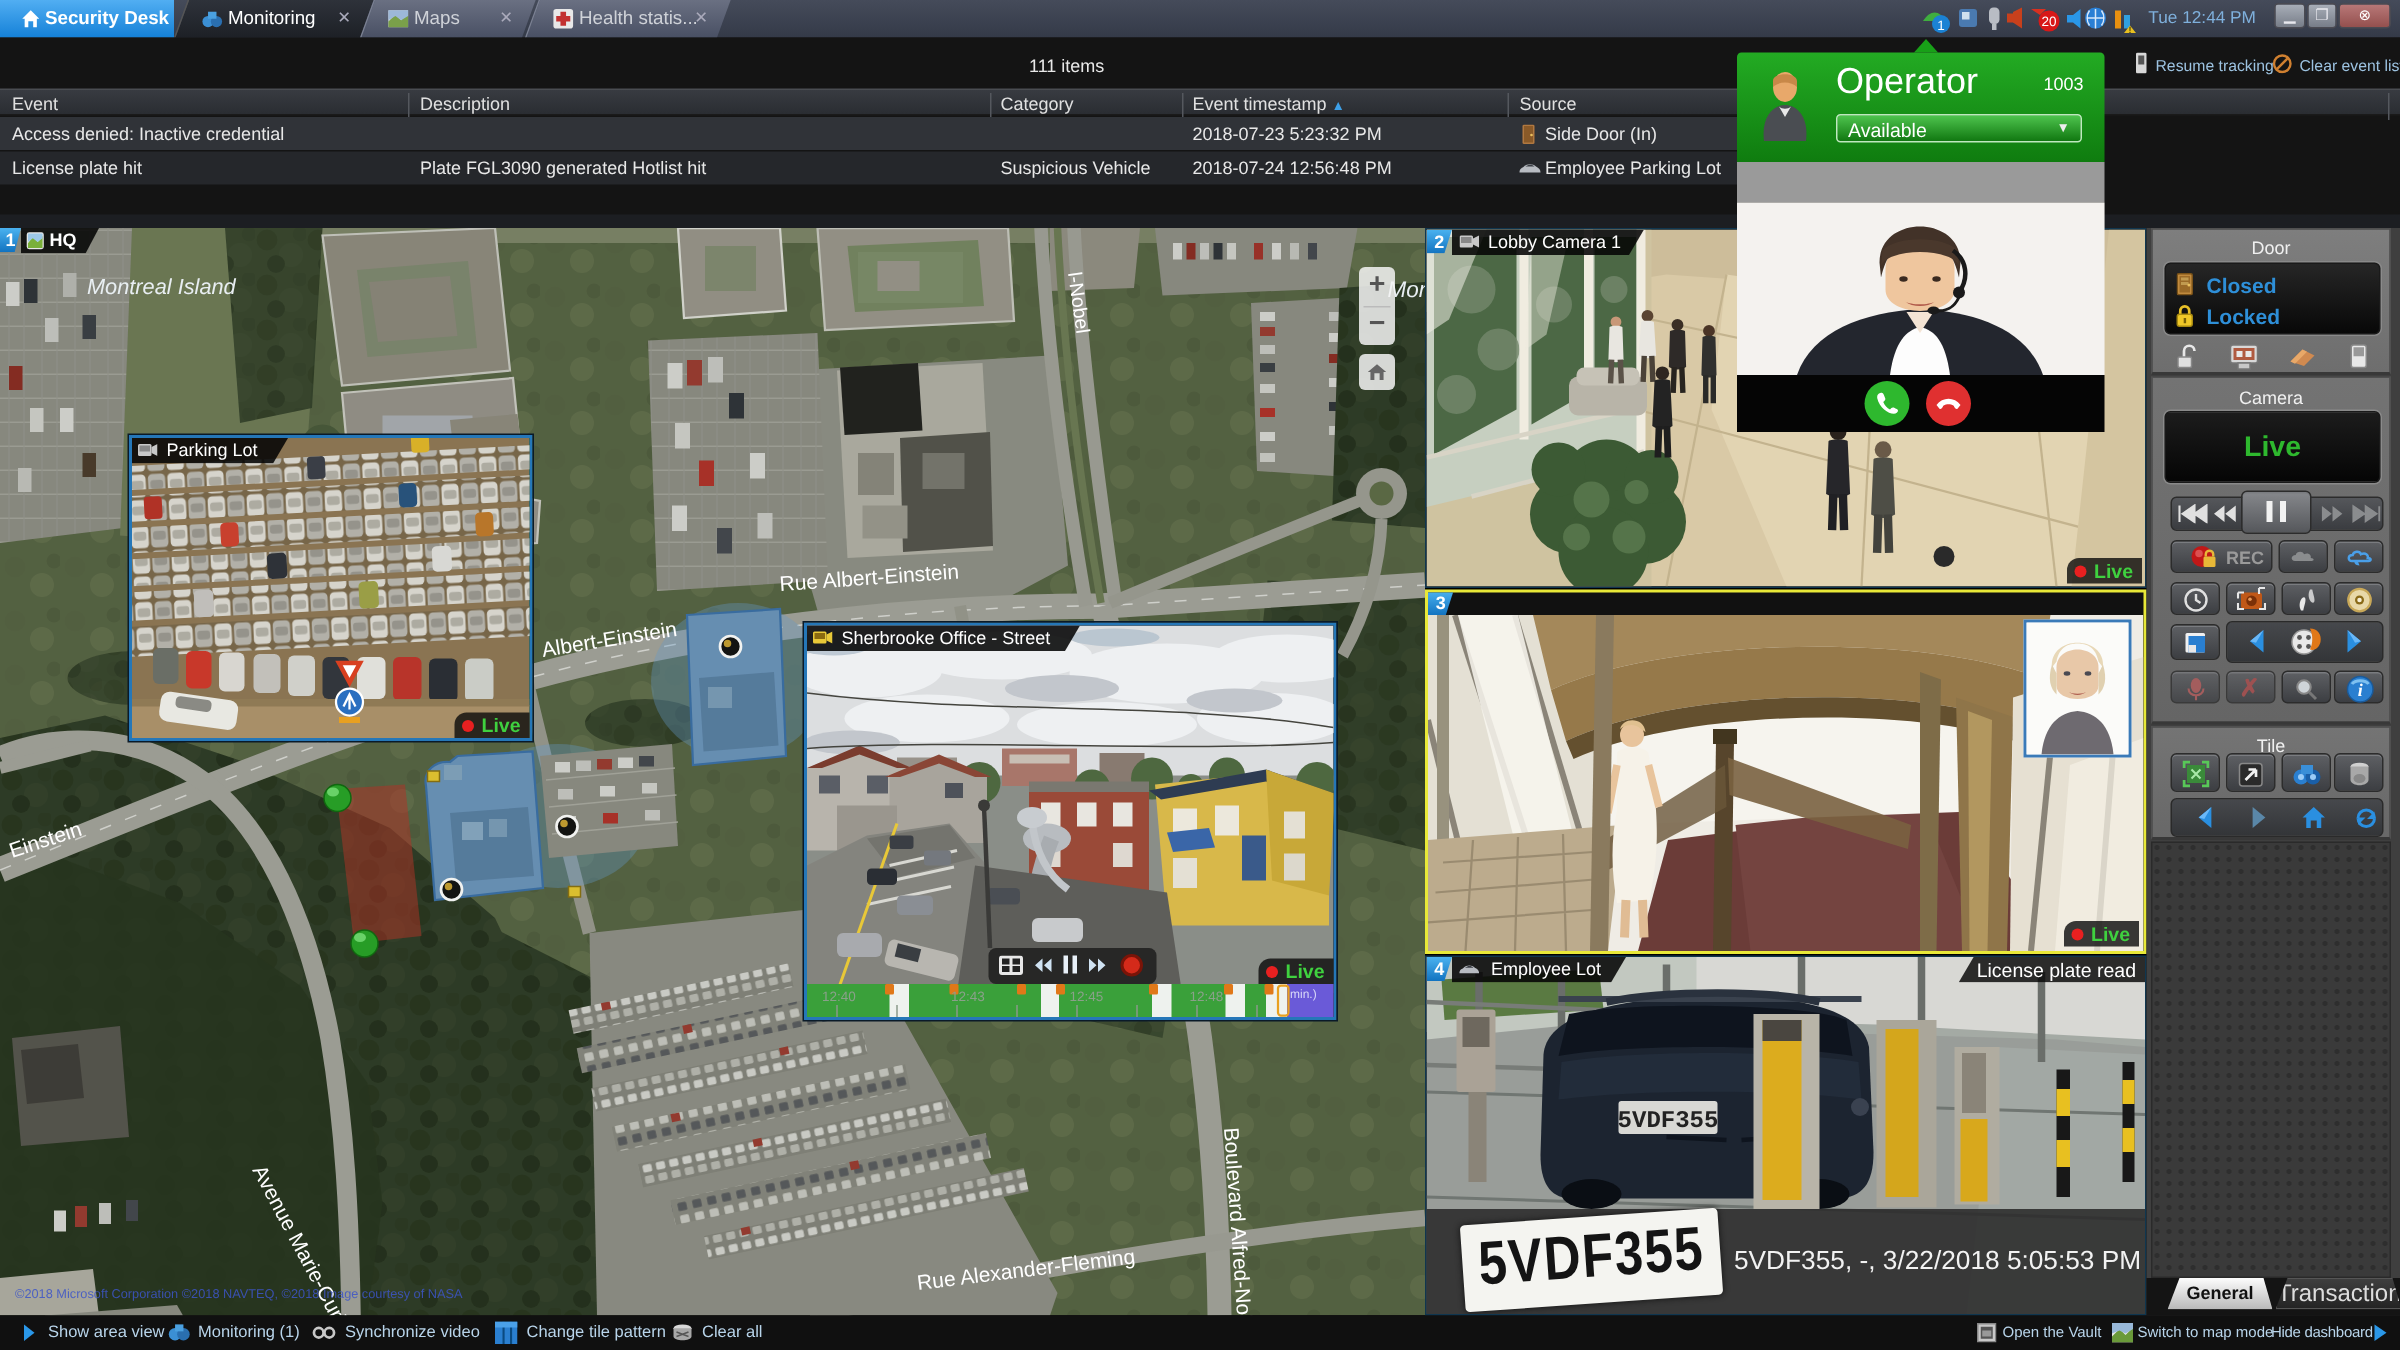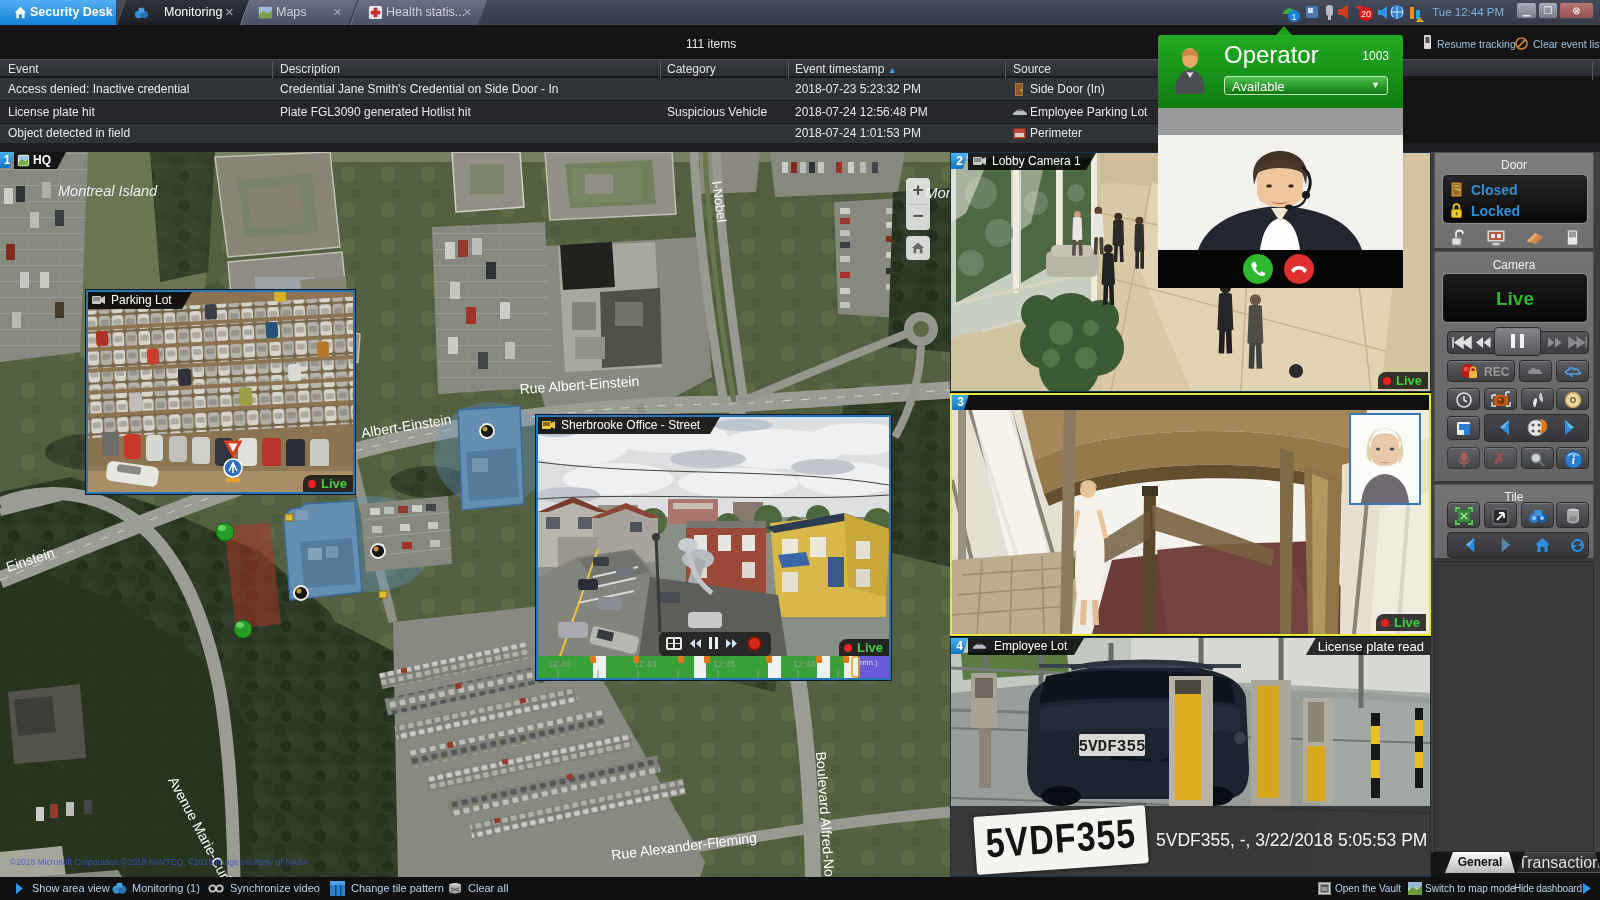--- a/index.html
+++ b/index.html
@@ -87,21 +87,21 @@
   <div class="abs" id="tabbar">
     <div class="tab" id="tab-sd">
         <div class="sk"></div>
         <div class="lb">Security Desk</div>
       <svg class="ticon" style="left:14px;top:6px;width:13px;height:13px" viewBox="0 0 16 16">
           <path d="M8 1 L15 8 H13 V15 H10 V10 H6 V15 H3 V8 H1 Z" fill="#fff"></path>
         </svg>
     </div>
     <div class="tab" id="tab-mon">
         <div class="sk"></div>
-        <div class="lb" style="padding-left:48px">Monitoring</div>
+        <div class="lb" style="padding-left:36px">Monitoring</div>
         <div class="x">✕</div>
       <svg class="ticon" style="left:18px" viewBox="0 0 16 16">
           <circle cx="5" cy="10" r="4" fill="#3b8fd4"></circle>
           <circle cx="11" cy="10" r="4" fill="#2a6fb0"></circle>
           <rect x="5" y="3" width="6" height="5" fill="#4aa0e0"></rect>
         </svg>
     </div>
     <div class="tab gray" id="tab-maps">
         <div class="sk"></div>
         <div class="lb" style="padding-left:36px">Maps</div>
@@ -174,49 +174,38 @@
         <div style="left:795px">Event timestamp <span style="color:#3da0e8;font-size:9px">▲</span></div>
         <div style="left:1013px">Source</div>
       <div class="csep" style="left:272px"></div>
         <div class="csep" style="left:660px"></div>
         <div class="csep" style="left:788px"></div>
         <div class="csep" style="left:1005px"></div>
         <div class="csep" style="left:1592px"></div>
     </div>
     <div class="erow r1" style="top:19px">
       <div style="left:8px">Access denied: Inactive credential</div>
-      <div style="left:280px">Credential Jane Smith's Credential on Side Door - In</div>
       <div style="left:795px">2018-07-23 5:23:32 PM</div>
       <svg style="position:absolute;left:1014px;top:5px" width="10" height="13" viewBox="0 0 10 13">
           <rect x="1" y="0" width="8" height="13" rx="1" fill="#b07840"></rect>
           <rect x="2" y="1" width="6" height="11" fill="#8a5a28"></rect>
           <circle cx="7" cy="7" r="0.9" fill="#e8c060"></circle>
         </svg>
       <div style="left:1030px">Side Door (In)</div>
     </div>
     <div class="erow r2" style="top:42px">
       <div style="left:8px">License plate hit</div>
       <div style="left:280px">Plate FGL3090 generated Hotlist hit</div>
       <div style="left:667px">Suspicious Vehicle</div>
       <div style="left:795px">2018-07-24 12:56:48 PM</div>
       <svg style="position:absolute;left:1012px;top:7px" width="16" height="9" viewBox="0 0 16 9">
           <path d="M1 7 C1 4 3 4 4 3 C6 1 10 1 12 3 C14 4 15 5 15 7 Z" fill="#b8bcc2"></path>
           <path d="M5 3 C7 1.5 9.5 1.5 11 3 Z" fill="#3a3e44"></path>
         </svg>
       <div style="left:1030px">Employee Parking Lot</div>
-    </div>
-    <div class="erow r1" style="top:65px;height:19px;line-height:19px">
-      <div style="left:8px">Object detected in field</div>
-      <div style="left:795px">2018-07-24 1:01:53 PM</div>
-      <svg style="position:absolute;left:1013px;top:4px" width="13" height="11" viewBox="0 0 13 11">
-          <rect x="0" y="0" width="13" height="11" rx="1" fill="#8a2a20"></rect>
-          <rect x="1" y="1" width="11" height="9" fill="#b84a38"></rect>
-          <rect x="2" y="5" width="9" height="4" fill="#d8d0c8"></rect>
-        </svg>
-      <div style="left:1030px">Perimeter</div>
     </div>
     <div style="position:absolute;left:788px;top:88px;color:#777;font-size:9px;letter-spacing:2px">••••</div>
   </div>
   <div class="abs" id="split"></div>
   <div class="abs" id="main">
     <div id="maptile">
       <svg width="950" height="725" viewBox="0 0 950 725">
         <defs>
           <pattern id="carsA" width="9" height="16" patternUnits="userSpaceOnUse">
             <rect width="9" height="16" fill="#84847c"></rect>

